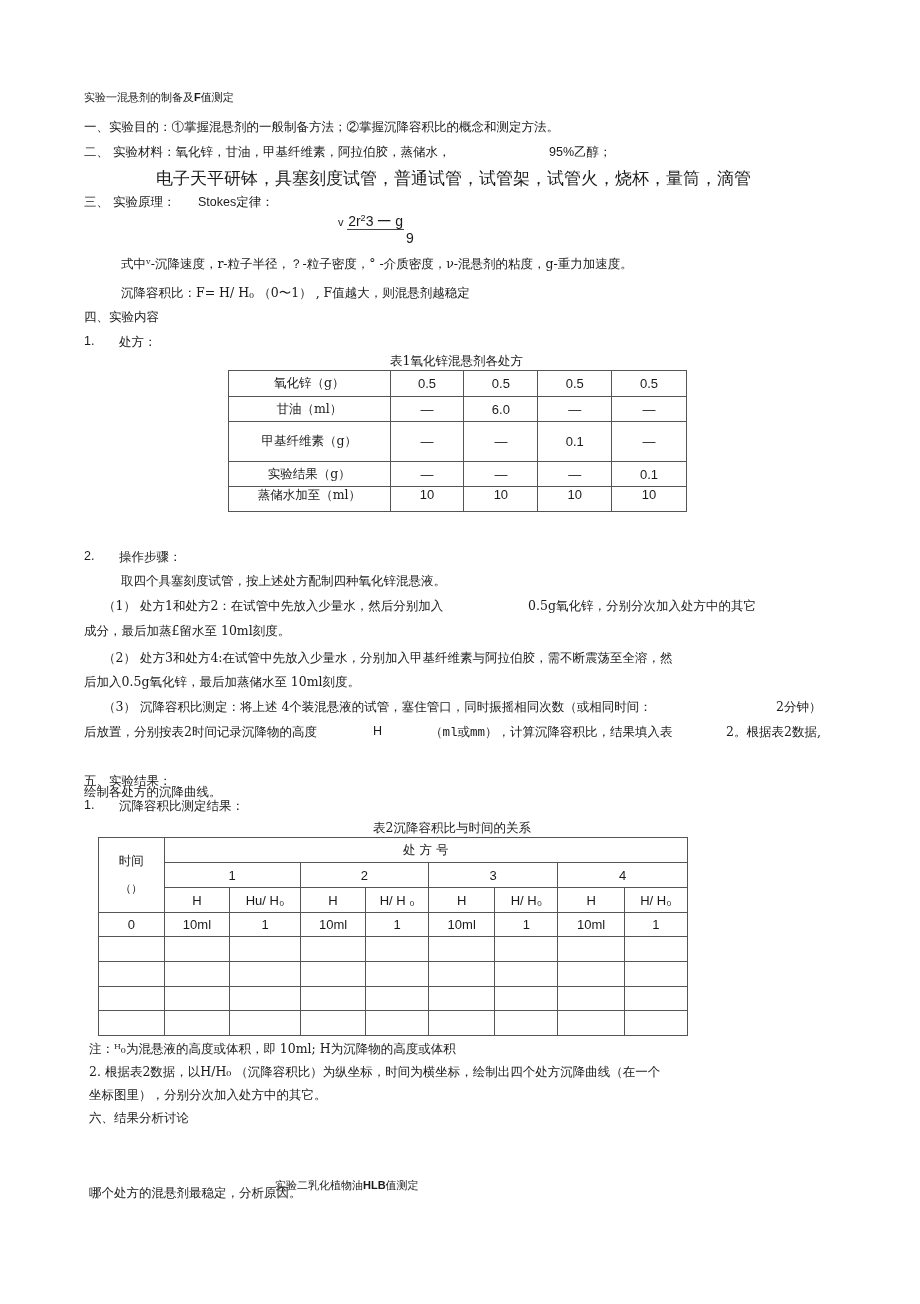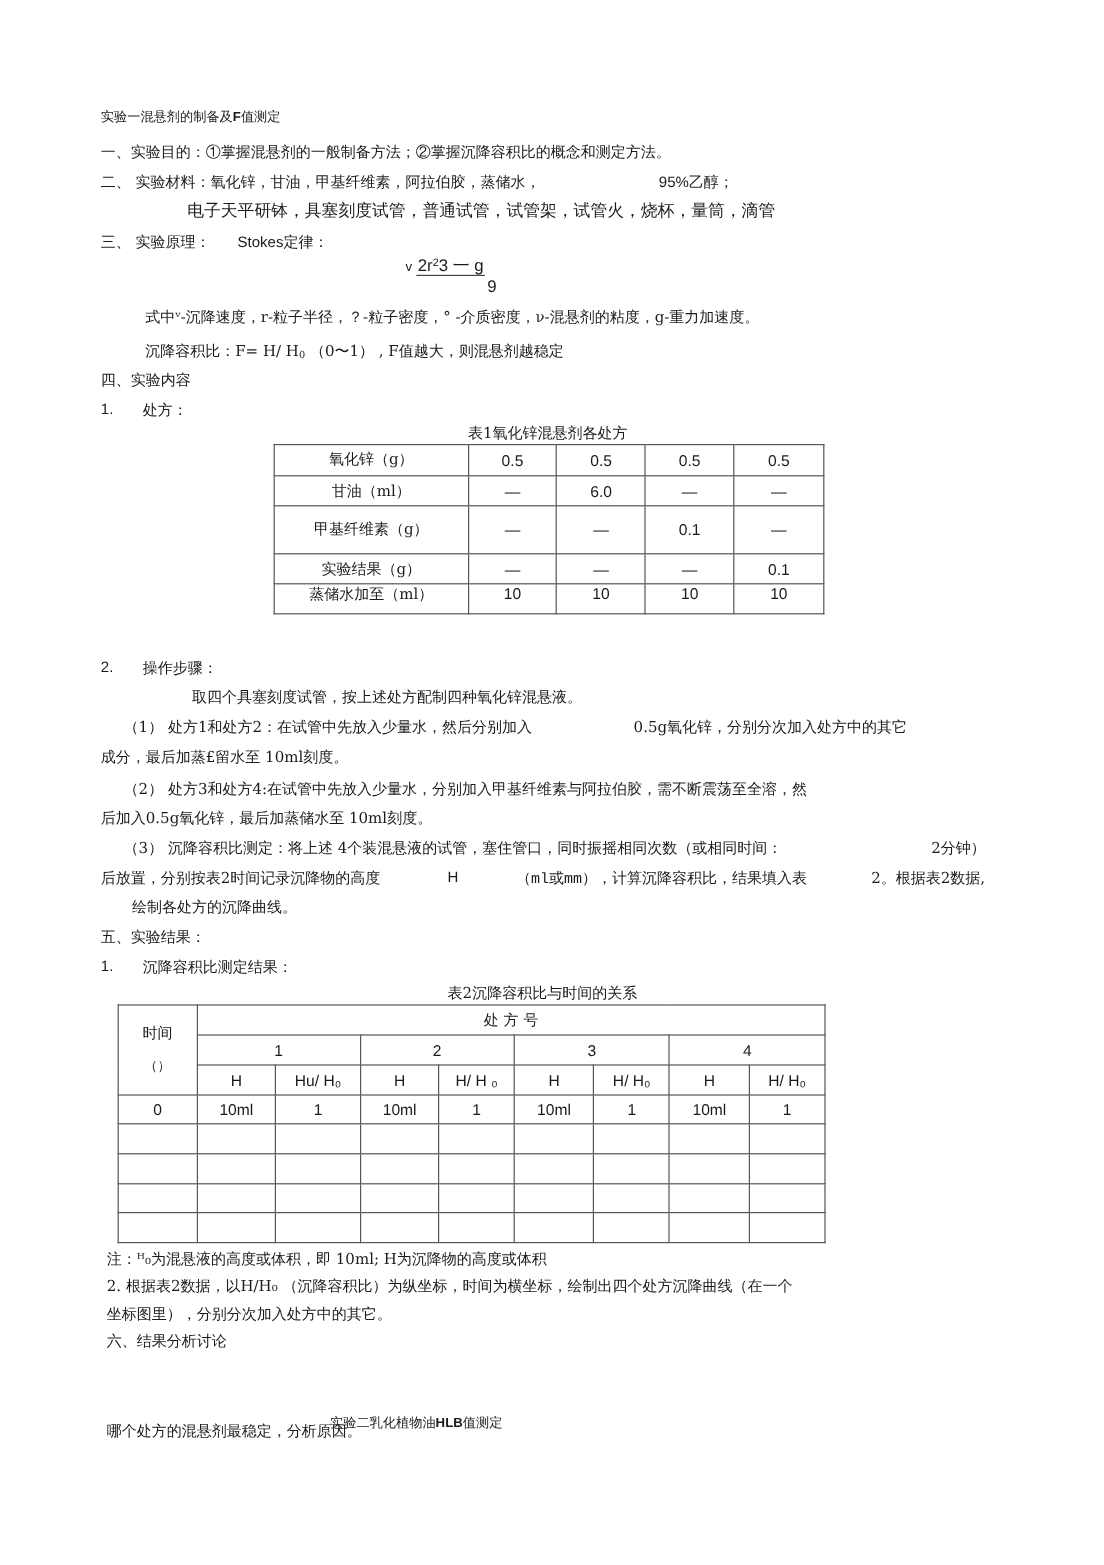--- a/index.html
+++ b/index.html
@@ -3,21 +3,21 @@
 <meta charset="utf-8">
 <style>
   html, body { margin: 0; padding: 0; background: #ffffff; }
   body { width: 920px; height: 1304px; position: relative; overflow: hidden;
          font-family: "DejaVu Serif", serif; color: #1a1a1a; }
   .abs { position: absolute; white-space: nowrap; }
   .serif { font-family: "DejaVu Serif", "Liberation Serif", serif; }
   .sans { font-family: "Liberation Sans", "DejaVu Sans", sans-serif; }
   .t13 { font-size: 12.5px; }
   .title1 { font-size: 11px; }
-  .big { font-size: 14px; }
+  .big { font-size: 17px; }
   .b { font-weight: bold; }
   sub { font-size: 0.65em; vertical-align: -0.15em; }
   sup { font-size: 0.65em; vertical-align: 0.5em; }
 
   
   .frac-num { border-bottom: 1.3px solid #444; padding: 0 1px; margin-top: 27px; }
 
   
   table { border-collapse: collapse; position: absolute; }
   .tbl1 td { border: 1px solid #555; text-align: center; font-size: 13px; padding: 0;
@@ -102,36 +102,36 @@
     <td style="vertical-align:top;">10</td>
     <td style="vertical-align:top;">10</td>
     <td style="vertical-align:top;">10</td>
     <td style="vertical-align:top;">10</td>
   </tr>
 </tbody>
   </table>
 
 <div class="abs t13 sans" style="left:84px; top:549px;">2.</div>
 <div class="abs t13 serif" style="left:119px; top:549px;">操作步骤：</div>
-<div class="abs t13 serif" style="left:121px; top:573px;margin-left:39px;">取四个具塞刻度试管，按上述处方配制四种氧化锌混悬液。</div>
+<div class="abs t13 serif" style="left:121px; top:573px;">取四个具塞刻度试管，按上述处方配制四种氧化锌混悬液。</div>
 
 <div class="abs t13 serif" style="left:103px; top:598px;">（1）  处方1和处方2：在试管中先放入少量水，然后分别加入</div>
 <div class="abs t13 serif" style="left:528px; top:598px;">0.5g氧化锌，分别分次加入处方中的其它</div>
 <div class="abs t13 serif" style="left:84px; top:623px;">成分，最后加蒸£留水至  10ml刻度。</div>
 
 <div class="abs t13 serif" style="left:103px; top:650px;">（2）     处方3和处方4:在试管中先放入少量水，分别加入甲基纤维素与阿拉伯胶，需不断震荡至全溶，然</div>
 <div class="abs t13 serif" style="left:84px; top:674px;">后加入0.5g氧化锌，最后加蒸储水至  10ml刻度。</div>
 
 <div class="abs t13 serif" style="left:103px; top:699px;">（3）  沉降容积比测定：将上述  4个装混悬液的试管，塞住管口，同时振摇相同次数（或相同时间：</div>
 <div class="abs t13 serif" style="left:776px; top:699px;">2分钟）</div>
 <div class="abs t13 serif" style="left:84px; top:724px;">后放置，分别按表2时间记录沉降物的高度</div>
 <div class="abs t13 sans" style="left:373px; top:724px;">H</div>
 <div class="abs t13 serif" style="left:430px; top:724px;font-family:Liberation Mono, monospace;">（ml或mm），计算沉降容积比，结果填入表</div>
 <div class="abs t13 serif" style="left:726px; top:724px;">2。根据表2数据,</div>
-<div class="abs t13 serif" style="left:84px; top:748px;margin-left:26px;">绘制各处方的沉降曲线。</div>
+<div class="abs t13 serif" style="left:84px; top:784px;">绘制各处方的沉降曲线。</div>
 
 <div class="abs t13 serif" style="left:84px; top:773px;">五、实验结果：</div>
 <div class="abs t13 sans" style="left:84px; top:798px;">1.</div>
 <div class="abs t13 serif" style="left:119px; top:798px;">沉降容积比测定结果：</div>
 
 <div class="abs t13 serif" style="left:373px; top:820px;">表2沉降容积比与时间的关系</div>
 <table class="tbl2" style="left:98px; top:837px; width:590px;">
   <colgroup>
     <col style="width:80px">
       <col style="width:78px">

